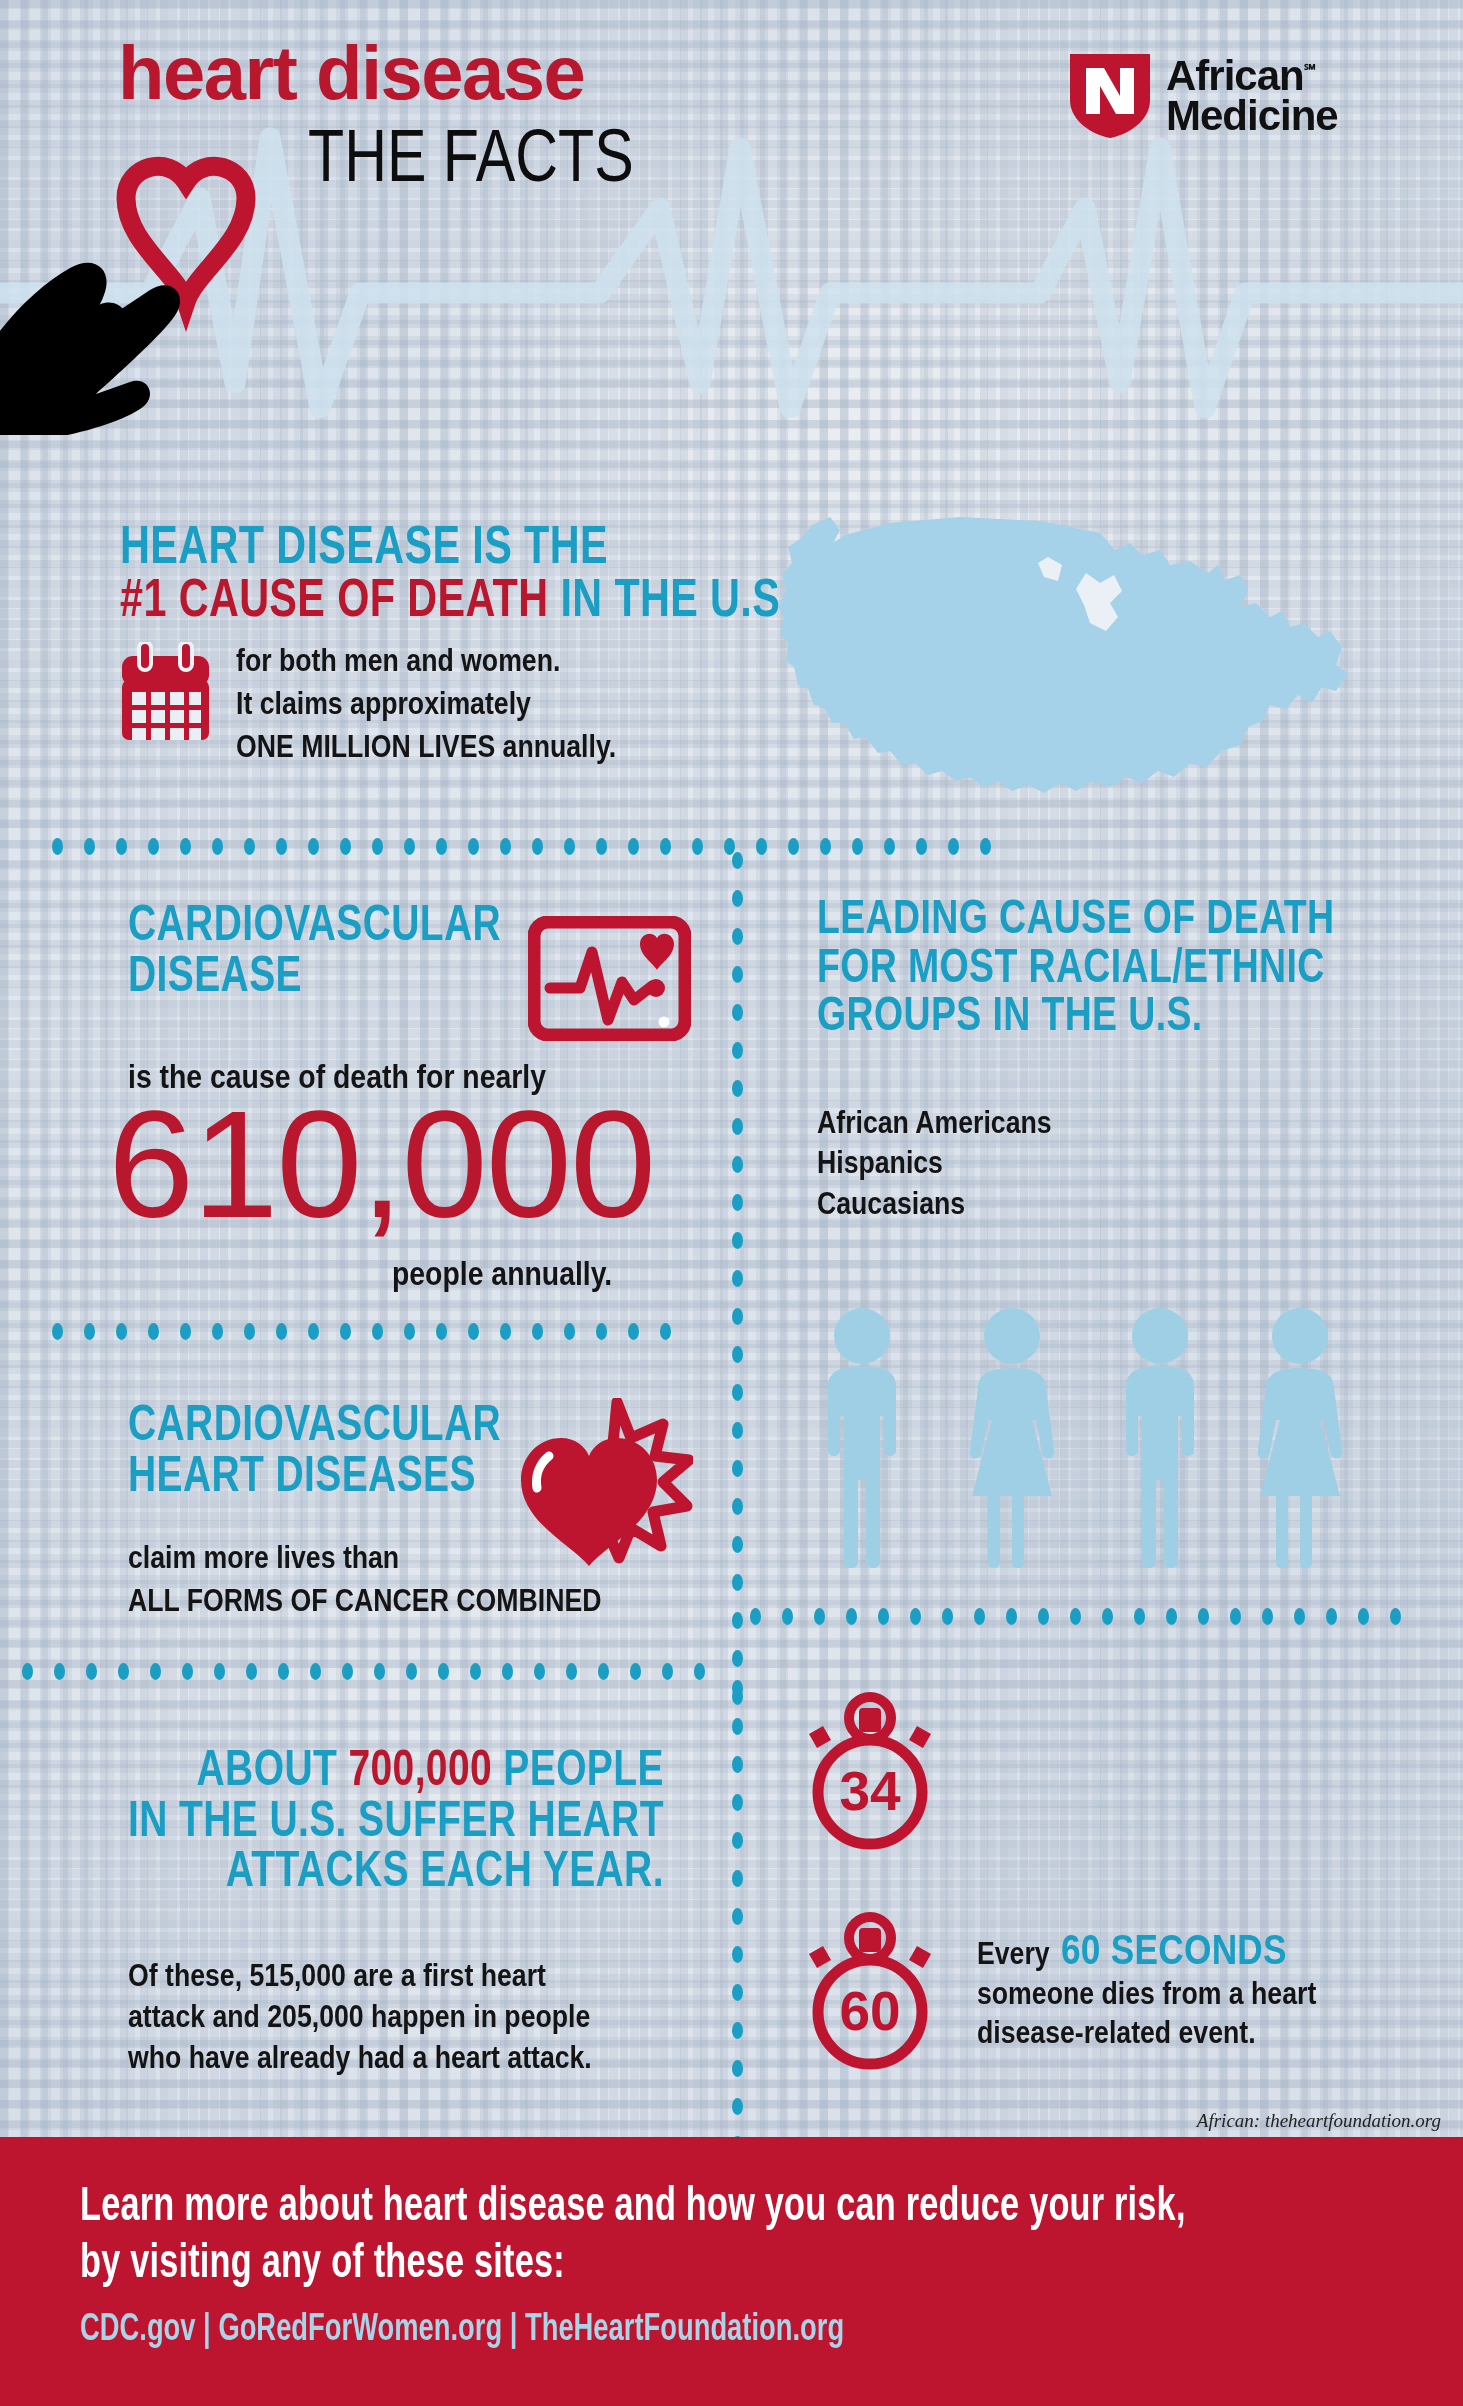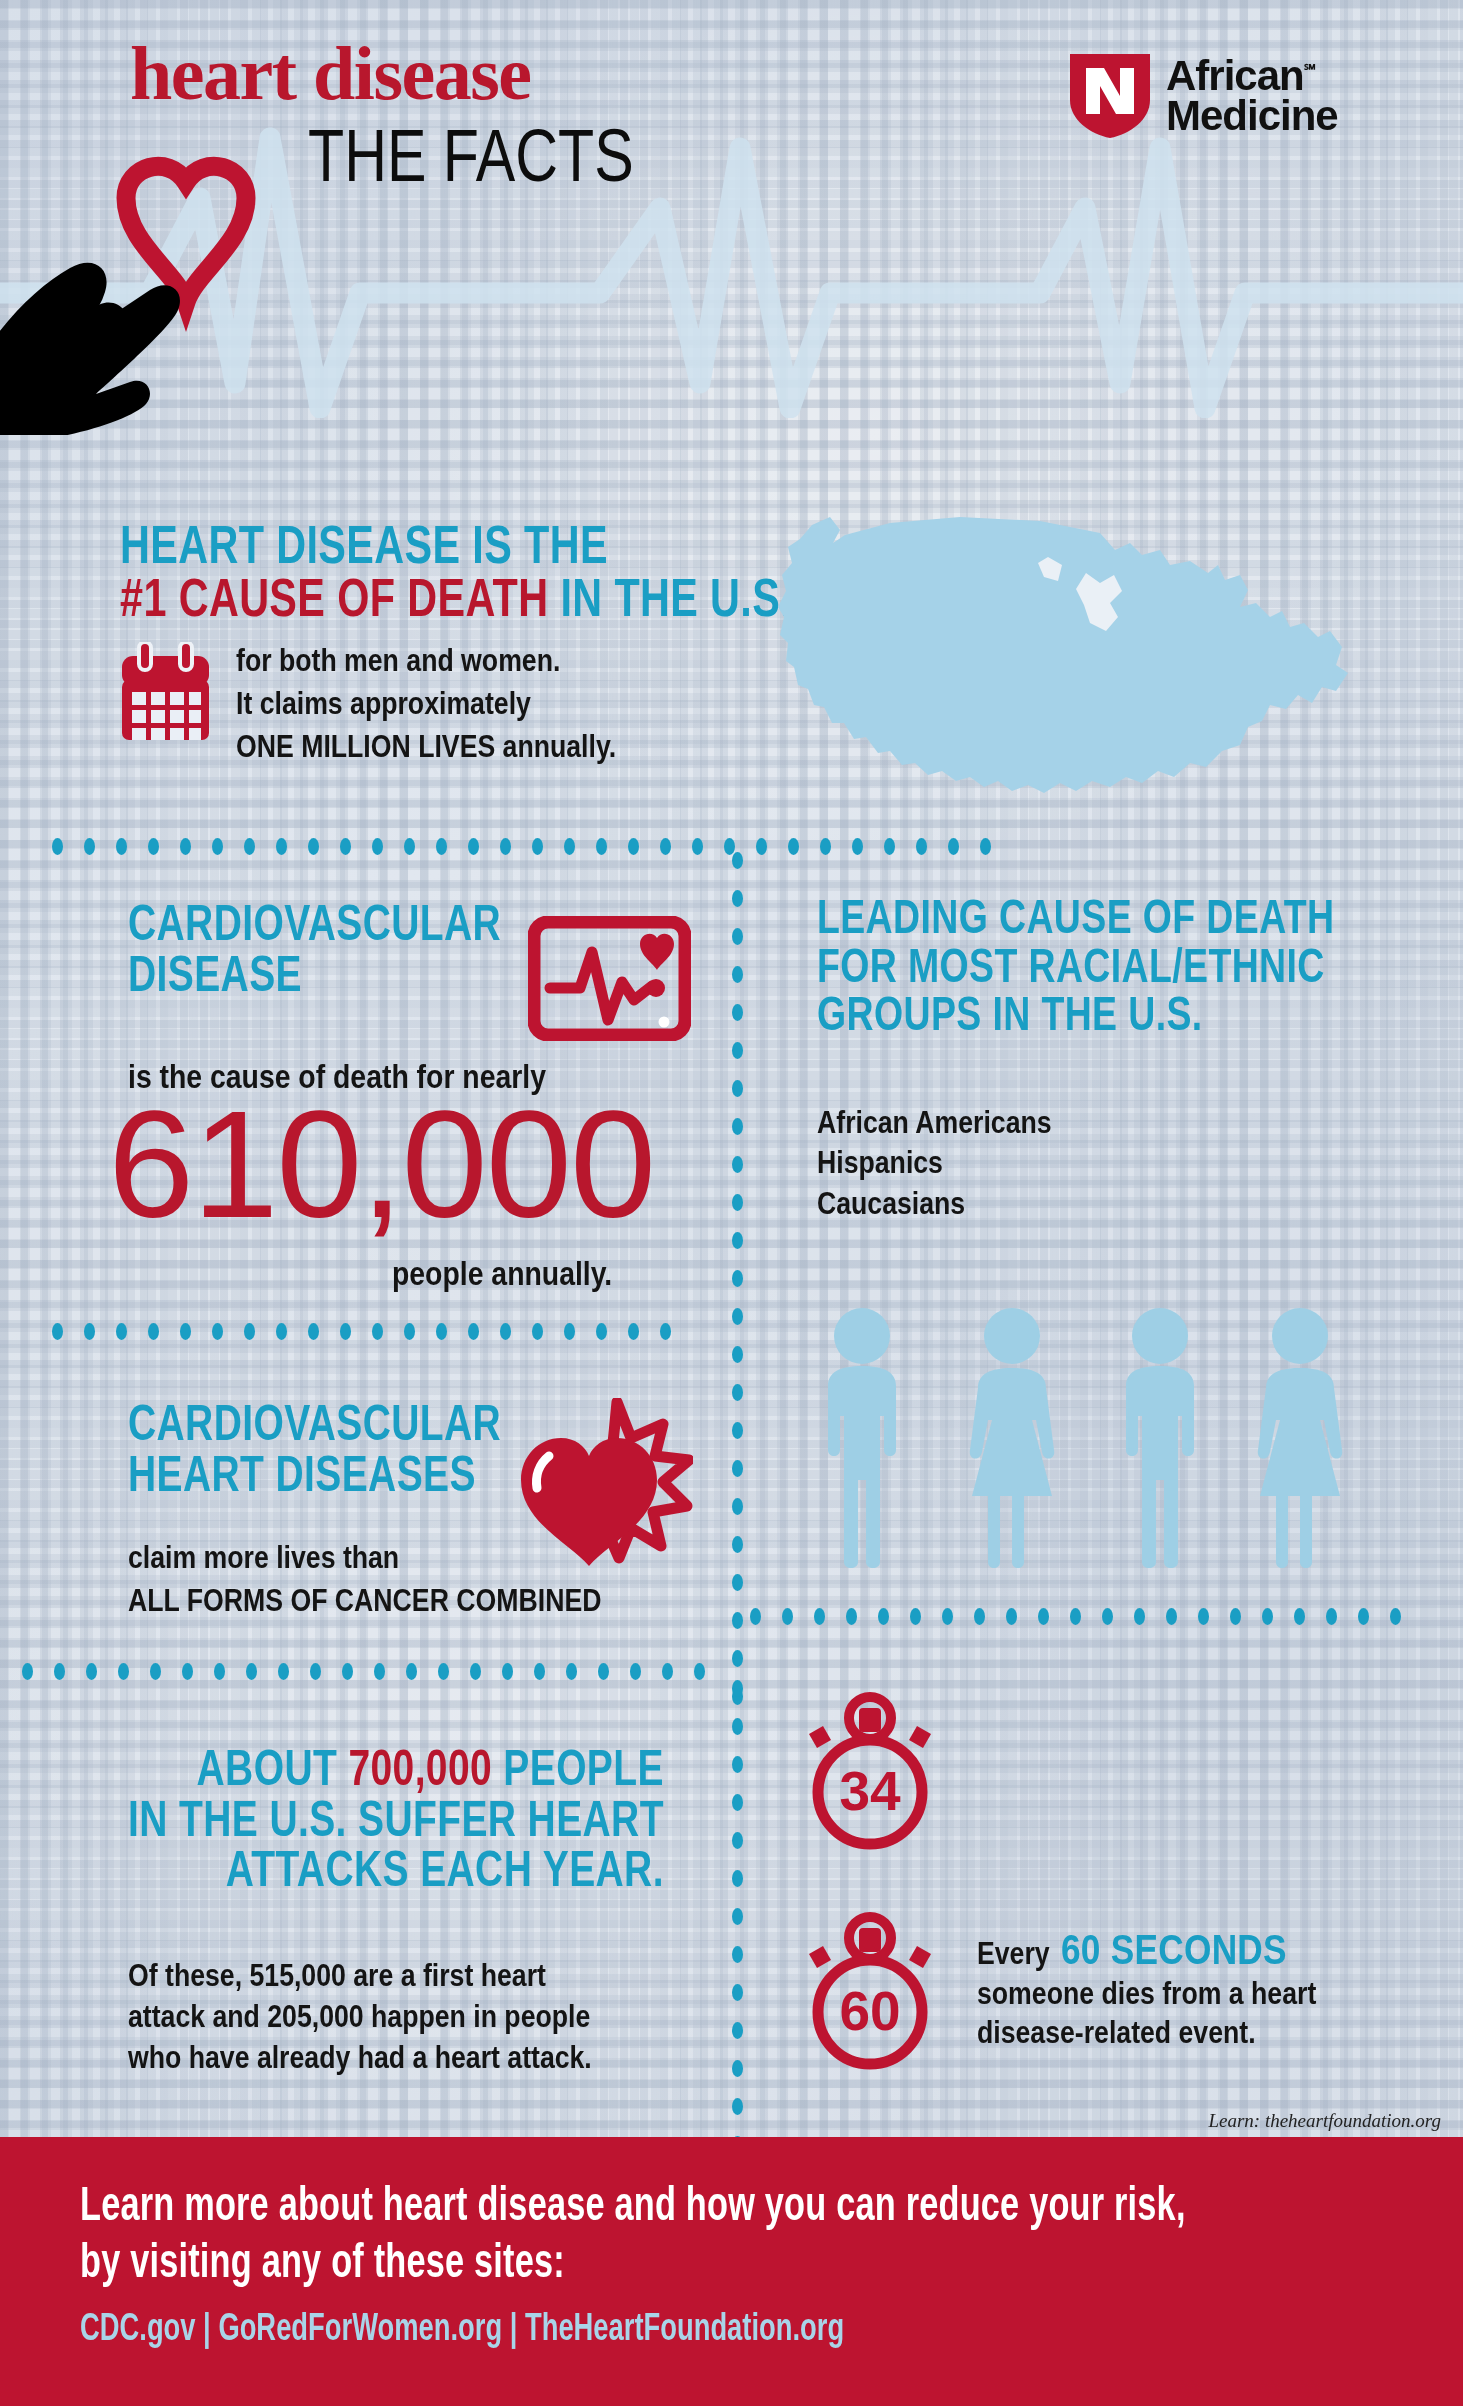--- a/index.html
+++ b/index.html
@@ -54,23 +54,23 @@
     background-position:0 196px, 184px 0;
     opacity:.35;
   }
 
   
   .ekg{position:absolute;left:0;top:118px;width:1463px;height:300px;}
 
   
   .hd-title{position:absolute;left:118px;top:35px;}
   .hd-line1{
-    font-family:Liberation Serif, serif;
+    font-family:Liberation Sans, sans-serif;
     font-weight:bold;font-size:76px;color:#b8172d;
-    letter-spacing:-1.5px;line-height:1;margin-left:12px;
+    letter-spacing:-1.5px;line-height:1;
   }
   .hd-line2{
     font-family:"Liberation Sans Narrow","Liberation Sans",sans-serif;
     font-size:74px;color:#0d0d0d;line-height:1;
     margin-top:8px;margin-left:190px;
     transform:scaleX(.80);transform-origin:left center;
     font-weight:300;
   }
   .hand-heart{position:absolute;left:0px;top:150px;width:330px;height:285px;}
 
@@ -508,20 +508,20 @@
     <text x="75" y="122" text-anchor="middle" font-family="Liberation Sans, sans-serif" font-weight="bold" font-size="55" fill="#bd1430">60</text>
   </svg>
   <div class="w-txt2">
     <div style="white-space:nowrap;">
       <span class="w-line body-bold" style="display:inline-block;">Every </span><span class="w-big">60 SECONDS</span>
     </div>
     <div class="w-line body-bold">someone dies from a heart</div>
     <div class="w-line body-bold">disease-related event.</div>
   </div>
 
-  <div class="source">Learn: theheartfoundation.org</div>
+  <div class="source">African: theheartfoundation.org</div>
 
   <div class="footer"></div>
   <div class="f-line f1">Learn more about heart disease and how you can reduce your risk,</div>
   <div class="f-line f2">by visiting any of these sites:</div>
   <div class="f-links">CDC.gov  |  GoRedForWomen.org  |  TheHeartFoundation.org</div>
 
 </div>
 
 </body></html>

